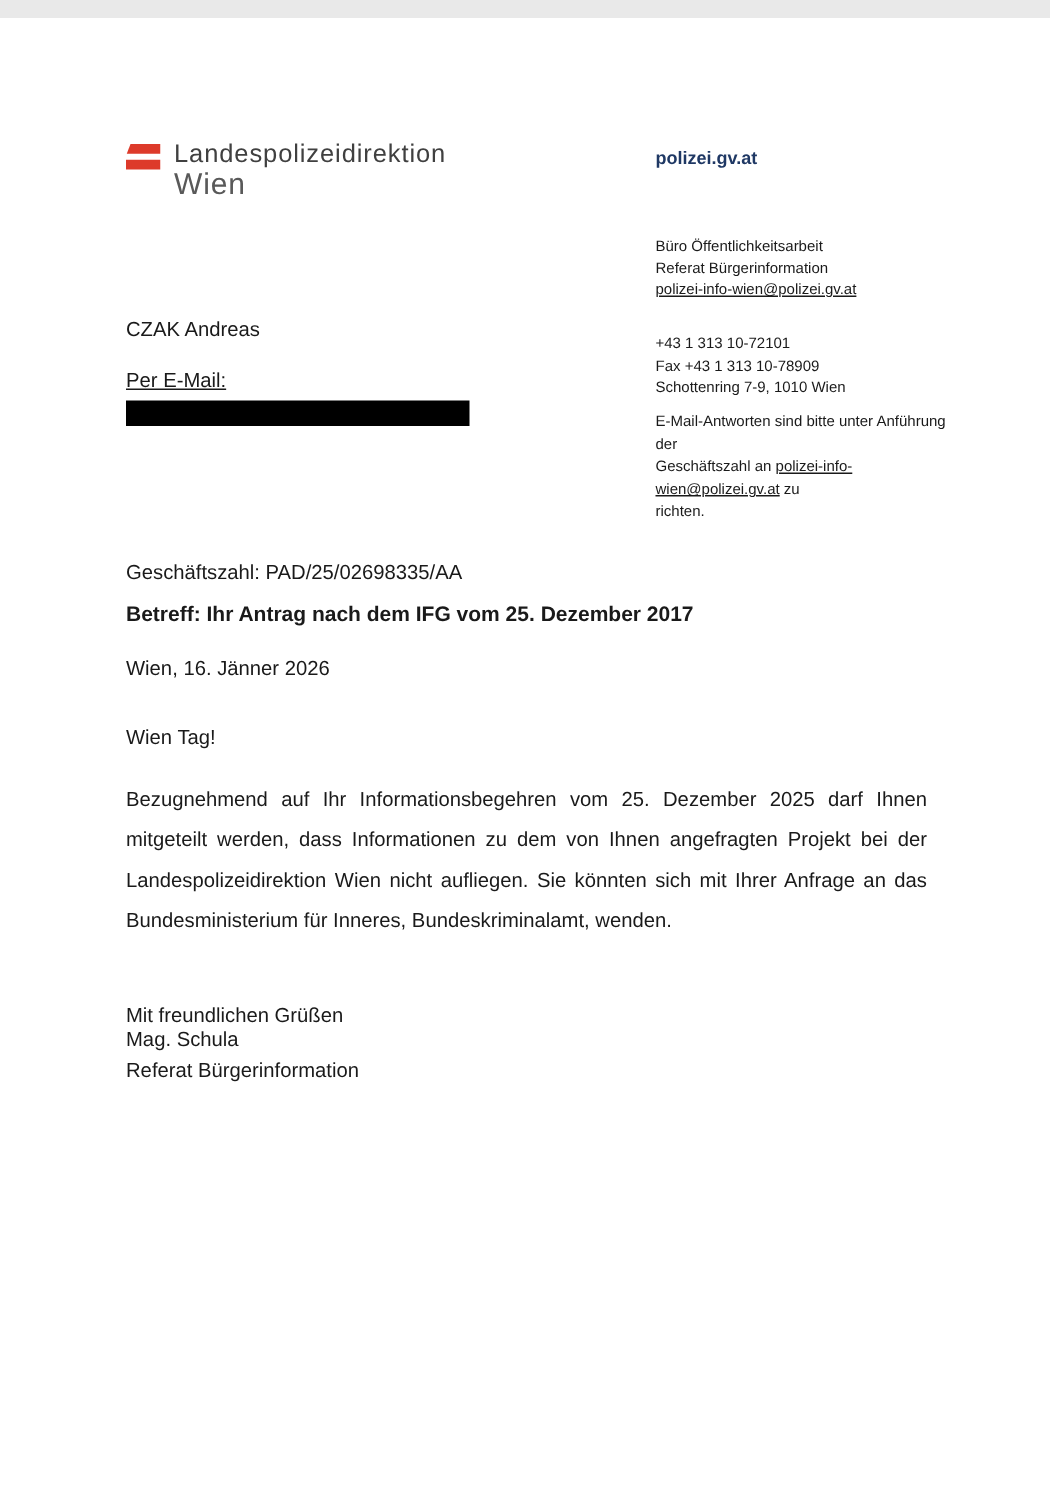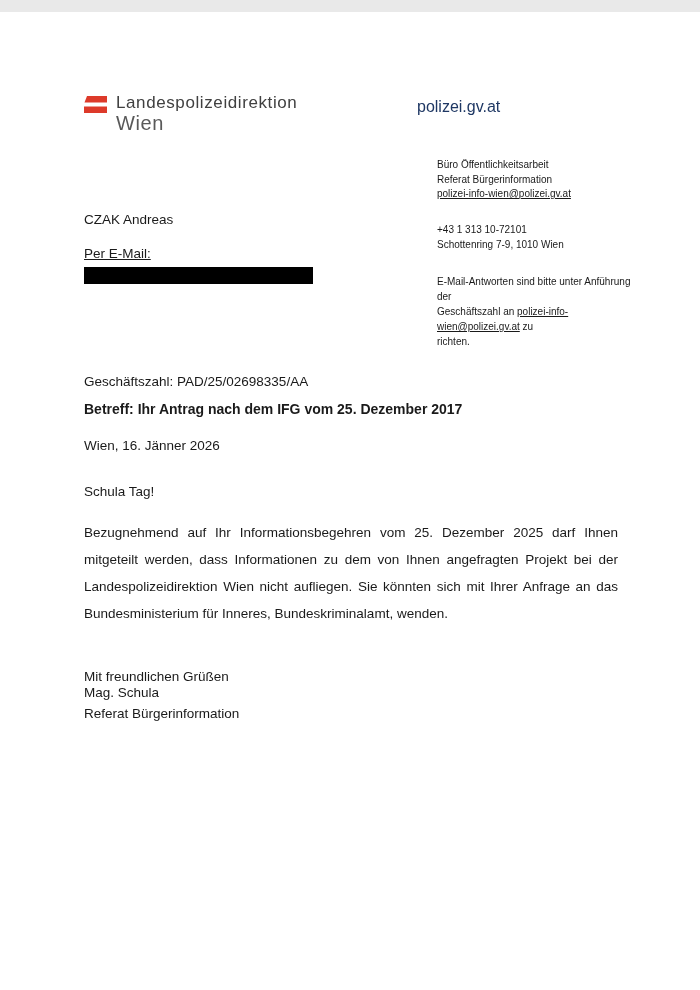--- a/index.html
+++ b/index.html
@@ -32,23 +32,23 @@
     line-height: 21px;
   }
   .org-city {
     font-size: 20px;
     letter-spacing: 0.6px;
     color: var(--logo_gray_light, #595959);
     line-height: 21px;
   }
   .website {
     position: absolute;
-    left: 417px; top: 86px;
-    font-size: 16px;
-    font-weight: 400;
+    left: 437px; top: 86px;
+    font-size: 12px;
+    font-weight: 700;
     color: var(--link_navy, #1f3864);
   }
 
   
   .contact-col {
     position: absolute;
     left: 437px;
     width: 215px;
     font-size: 10px;
     line-height: 14.5px;
@@ -122,35 +122,36 @@
   <div class="website">polizei.gv.at</div>
 
   <div class="contact-col contact-office">
     <div>Büro Öffentlichkeitsarbeit</div>
     <div>Referat Bürgerinformation</div>
     <div><span class="u-link">polizei-info-wien@polizei.gv.at</span></div>
   </div>
 
   <div class="contact-col contact-phone">
     <div>+43 1 313 10-72101</div>
+    <div>Fax +43 1 313 10-78909</div>
     <div>Schottenring 7-9, 1010 Wien</div>
   </div>
 
   <div class="contact-col reply-note">
     <span>E-Mail-Antworten sind bitte unter Anführung der</span><br>
     <span>Geschäftszahl an </span><span class="u-link">polizei-info-wien@polizei.gv.at</span><span>  zu</span><br>
     <span>richten.</span>
   </div>
 
   <div class="recipient-name">CZAK Andreas</div>
   <div class="delivery-method">Per E-Mail:</div>
   <div class="redaction-bar"></div>
 
   <div class="line reference">Geschäftszahl: PAD/25/02698335/AA</div>
   <div class="line subject">Betreff: Ihr Antrag nach dem IFG vom 25. Dezember 2017</div>
   <div class="line date-line">Wien, 16. Jänner 2026</div>
-  <div class="line salutation">Schula Tag!</div>
+  <div class="line salutation">Wien Tag!</div>
   <div class="body-par">Bezugnehmend auf Ihr Informationsbegehren vom 25. Dezember 2025 darf Ihnen mitgeteilt werden, dass Informationen zu dem von Ihnen angefragten Projekt bei der Landespolizeidirektion Wien nicht aufliegen. Sie könnten sich mit Ihrer Anfrage an das Bundesministerium für Inneres, Bundeskriminalamt, wenden.</div>
   <div class="line closing">Mit freundlichen Grüßen</div>
   <div class="line signer-name">Mag. Schula</div>
   <div class="line signer-unit">Referat Bürgerinformation</div>
 
 </div>
 
 </body></html>

